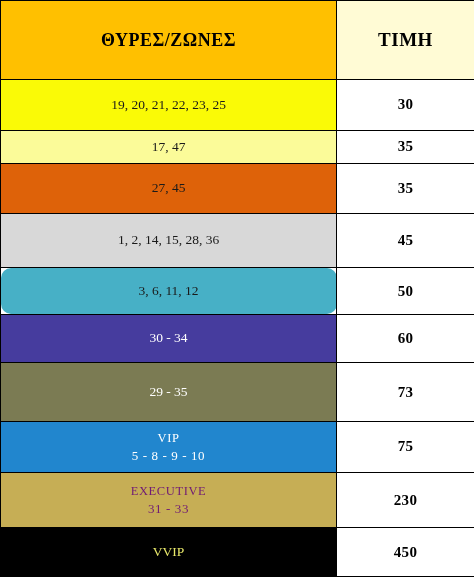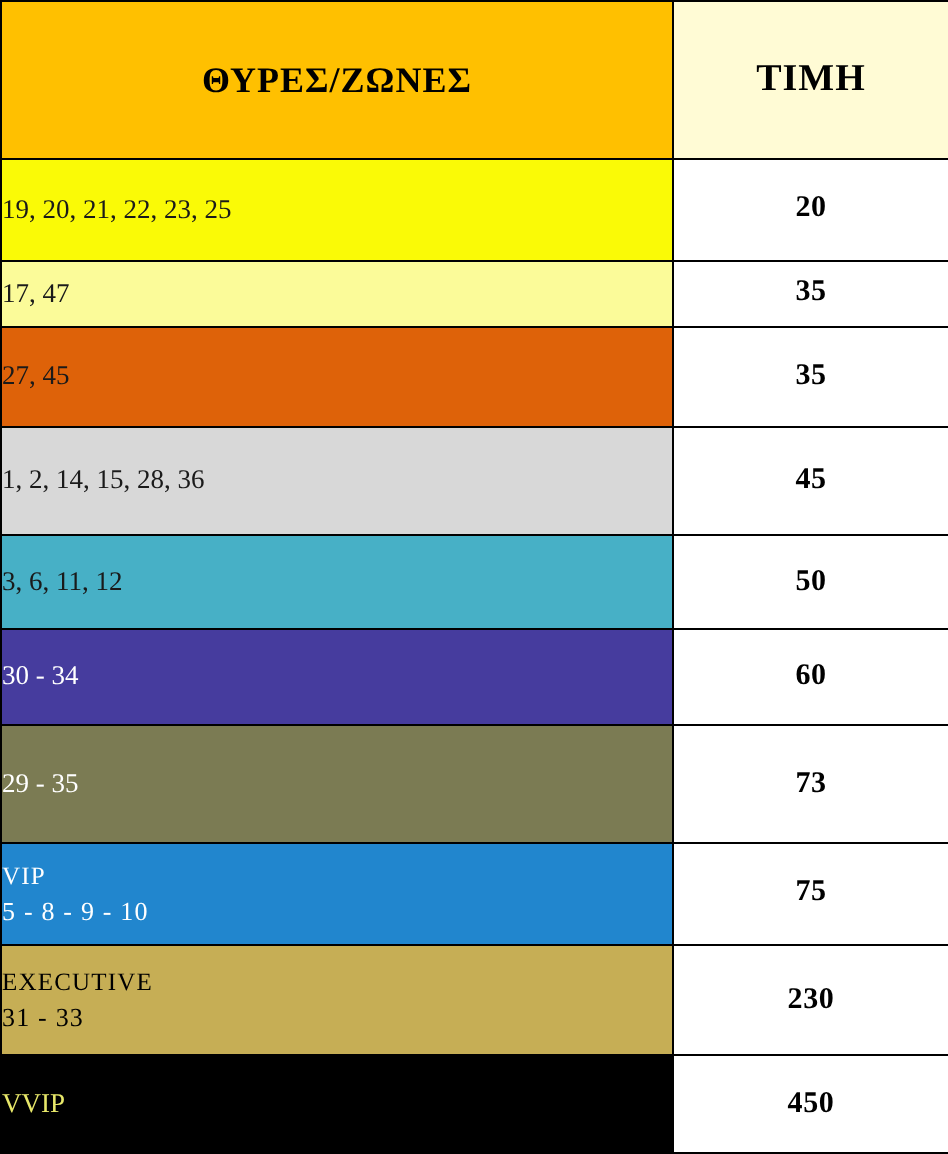--- a/index.html
+++ b/index.html
@@ -39,21 +39,21 @@
   }
   .hdr-price {
     background: #FFFBD5;
     color: #000000;
     font-size: 19px;
     font-weight: bold;
     text-align: center;
     letter-spacing: 0.5px;
   }
   .zone-cell {
-    text-align: left;
+    text-align: center;
     font-size: 13.5px;
     line-height: 1.35;
     padding: 2px 6px;
     font-weight: normal;
   }
   .zone-cell .cat {
     display: block;
     font-size: 12.5px;
     letter-spacing: 0.6px;
   }
@@ -81,55 +81,55 @@
   </colgroup>
   <thead>
     <tr>
       <th class="hdr-zones">ΘΥΡΕΣ/ΖΩΝΕΣ</th>
       <th class="hdr-price">ΤΙΜΗ</th>
     </tr>
   </thead>
   <tbody id="table-body">
       <tr style="height: 48px;">
         <td class="zone-cell" style="background: rgb(250, 250, 6); color: rgb(26, 26, 26);">19, 20, 21, 22, 23, 25</td>
-        <td class="price-cell">20</td>
+        <td class="price-cell">30</td>
       </tr>
       <tr style="height: 32px;">
         <td class="zone-cell" style="background: rgb(251, 251, 153); color: rgb(26, 26, 26);">17, 47</td>
         <td class="price-cell">35</td>
       </tr>
       <tr style="height: 47px;">
         <td class="zone-cell" style="background: rgb(222, 98, 9); color: rgb(26, 26, 26);">27, 45</td>
         <td class="price-cell">35</td>
       </tr>
       <tr style="height: 52px;">
         <td class="zone-cell" style="background: rgb(216, 216, 216); color: rgb(26, 26, 26);">1, 2, 14, 15, 28, 36</td>
         <td class="price-cell">45</td>
       </tr>
       <tr style="height: 44px;">
-        <td class="zone-cell" style="background: rgb(71, 176, 198); color: rgb(26, 26, 26);">3, 6, 11, 12</td>
+        <td class="zone-cell" style="background: rgb(71, 176, 198); color: rgb(26, 26, 26); border-radius: 10px;">3, 6, 11, 12</td>
         <td class="price-cell">50</td>
       </tr>
       <tr style="height: 46px;">
         <td class="zone-cell" style="background: rgb(70, 60, 158); color: rgb(255, 255, 255);">30 - 34</td>
         <td class="price-cell">60</td>
       </tr>
       <tr style="height: 56px;">
         <td class="zone-cell" style="background: rgb(123, 123, 83); color: rgb(255, 255, 255);">29 - 35</td>
         <td class="price-cell">73</td>
       </tr>
       <tr style="height: 48px; border-radius: 18px;">
         <td class="zone-cell" style="background: rgb(33, 134, 206); color: rgb(255, 255, 255);">
           <span class="cat">VIP</span>
           <span class="seats">5 - 8 - 9 - 10</span>
         </td>
         <td class="price-cell">75</td>
       </tr>
       <tr style="height: 53px;">
-        <td class="zone-cell" style="background: rgb(198, 174, 85); color: #000000;">
+        <td class="zone-cell" style="background: rgb(198, 174, 85); color: #701a75;">
           <span class="cat">EXECUTIVE</span>
           <span class="seats">31 - 33</span>
         </td>
         <td class="price-cell">230</td>
       </tr>
       <tr style="height: 46px;">
         <td class="zone-cell" style="background: rgb(0, 0, 0); color: rgb(232, 232, 106);">VVIP</td>
         <td class="price-cell">450</td>
       </tr>
     </tbody>

